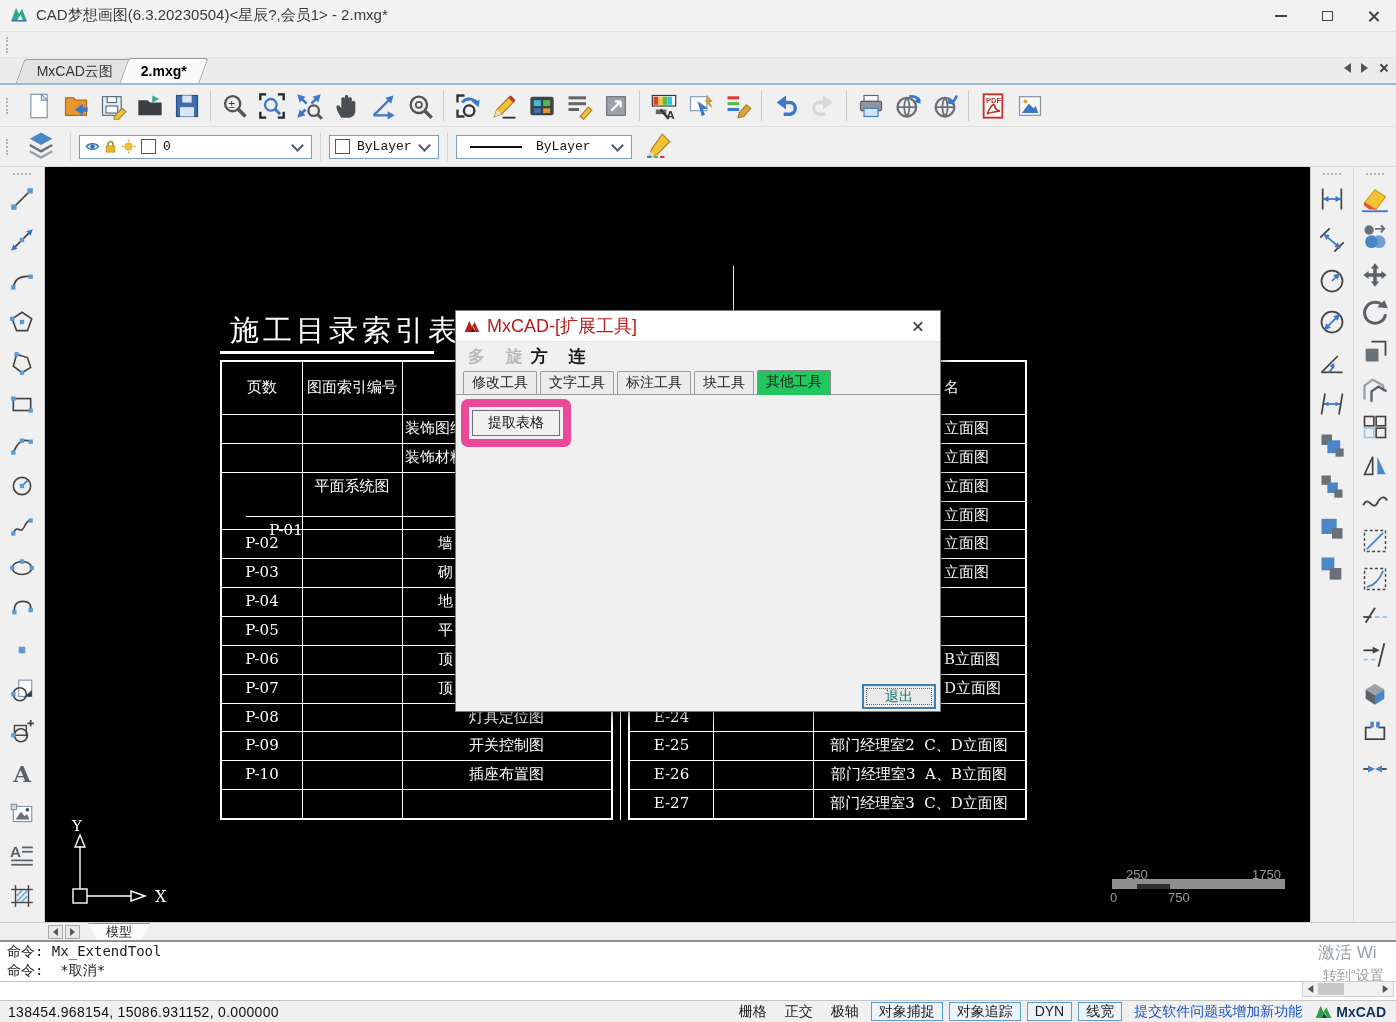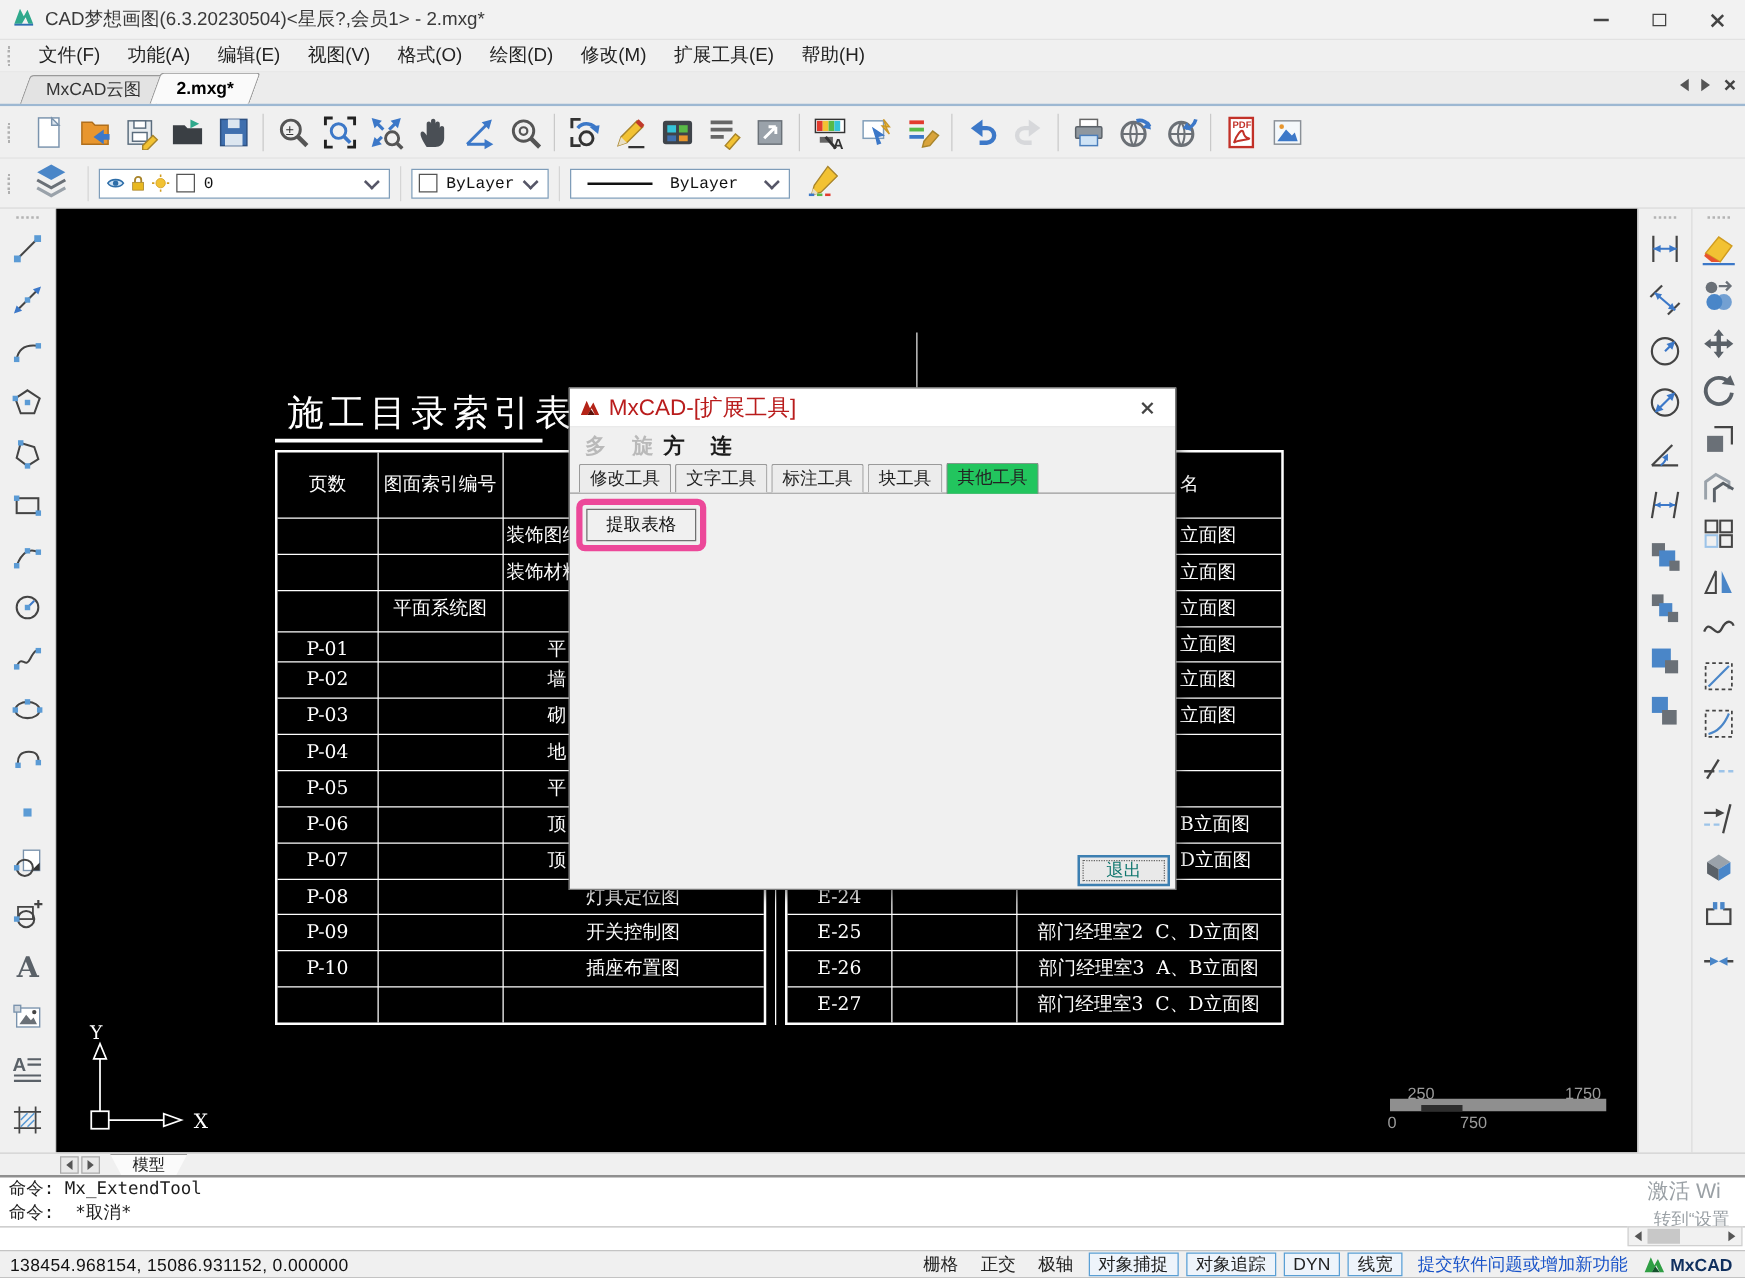--- a/index.html
+++ b/index.html
@@ -129,21 +129,21 @@
   .dlg-title-text{font-size:18px;color:#b91c1c;margin-left:7px}
   .dlg-close{margin-left:auto;width:30px;height:30px;display:flex;align-items:center;justify-content:center}
   .dlg-tools{height:28px;display:flex;align-items:center;padding-left:12px;font-size:17px;font-weight:bold;letter-spacing:8px}
   .dlg-tools .dim{color:#b9b9b9}
   .dlg-tools .on{color:#1a1a1a}
   .dlg-tabs{display:flex;align-items:flex-end;padding-left:7px;border-bottom:1px solid #9a9a9a;height:24px}
   .dtab{font-size:14px;color:#222;padding:2px 8px 2px;border:1px solid #9a9a9a;border-bottom:none;
     background:#ececec;margin-right:3px;border-radius:2px 2px 0 0}
   .dtab.active{background:#22c55e;margin-bottom:-1px;padding-bottom:4px;border-color:#8a8a8a}
   .dlg-body{position:relative;height:318px}
-  .red-ring{display:inline-block;border:5px solid #ec4899;border-radius:7px;padding:3px;margin:4px 0 0 5px}
+  .red-ring{display:inline-block;border:8px solid #ec4899;border-radius:7px;padding:3px;margin:4px 0 0 5px}
   .extract-btn{font-size:14px;font-family:"Liberation Sans",sans-serif;padding:3px 15px;
     background:#f0f0f0;border:1px solid #707070;color:#111}
   .exit-btn{position:absolute;right:4px;bottom:4px;width:74px;height:25px;font-size:14px;
     font-family:"Liberation Sans",sans-serif;background:#e9e9e9;border:2px solid #3c7fb1;
     outline:1px dotted #666;outline-offset:-5px;color:#0f766e}
 </style>
 </head>
 <body>
 
 <div class="titlebar">
@@ -162,31 +162,20 @@
         <span class="glyph-max"></span>
       </div>
     <div class="wbtn">
         <span class="glyph-x"></span>
       </div>
   </div>
 </div>
 
 <div class="menubar">
   <span class="grip"></span>
-  <div class="mitems">
-      <span class="mitem">文件(F)</span>
-      <span class="mitem">功能(A)</span>
-      <span class="mitem">编辑(E)</span>
-      <span class="mitem">视图(V)</span>
-      <span class="mitem">格式(O)</span>
-      <span class="mitem">绘图(D)</span>
-      <span class="mitem">修改(M)</span>
-      <span class="mitem">扩展工具(E)</span>
-      <span class="mitem">帮助(H)</span>
-    </div>
 </div>
 
 <div class="doctabs">
   <div class="tabsrow">
       <div class="tab"><span>MxCAD云图</span></div>
       <div class="tab active"><span>2.mxg*</span></div>
     </div>
   <div class="tabctrl">
     <span class="tri-l"></span>
     <span class="tri-r"></span>
@@ -615,21 +604,21 @@
         <div class="trow" style="top: 80.8571px; height: 28.8571px; line-height: 26.8571px;">
           <span class="lc1"></span>
           <span class="lc2"></span>
           <span class="lc3 edge">装饰材料</span>
         </div>
         <div class="trow" style="top: 109.714px; height: 28.8571px; line-height: 26.8571px;">
           <span class="lc1"></span>
           <span class="lc2">平面系统图</span>
           <span class="lc3 frag"></span>
         </div>
-        <div class="trow" style="top: 143px; height: 28.8571px; line-height: 26.8571px;">
+        <div class="trow" style="top: 154px; height: 28.8571px; line-height: 26.8571px; margin-left: 24px;">
           <span class="lc1">P-01</span>
           <span class="lc2"></span>
           <span class="lc3 frag">平</span>
         </div>
         <div class="trow" style="top: 167.429px; height: 28.8571px; line-height: 26.8571px;">
           <span class="lc1">P-02</span>
           <span class="lc2"></span>
           <span class="lc3 frag">墙</span>
         </div>
         <div class="trow" style="top: 196.286px; height: 28.8571px; line-height: 26.8571px;">

